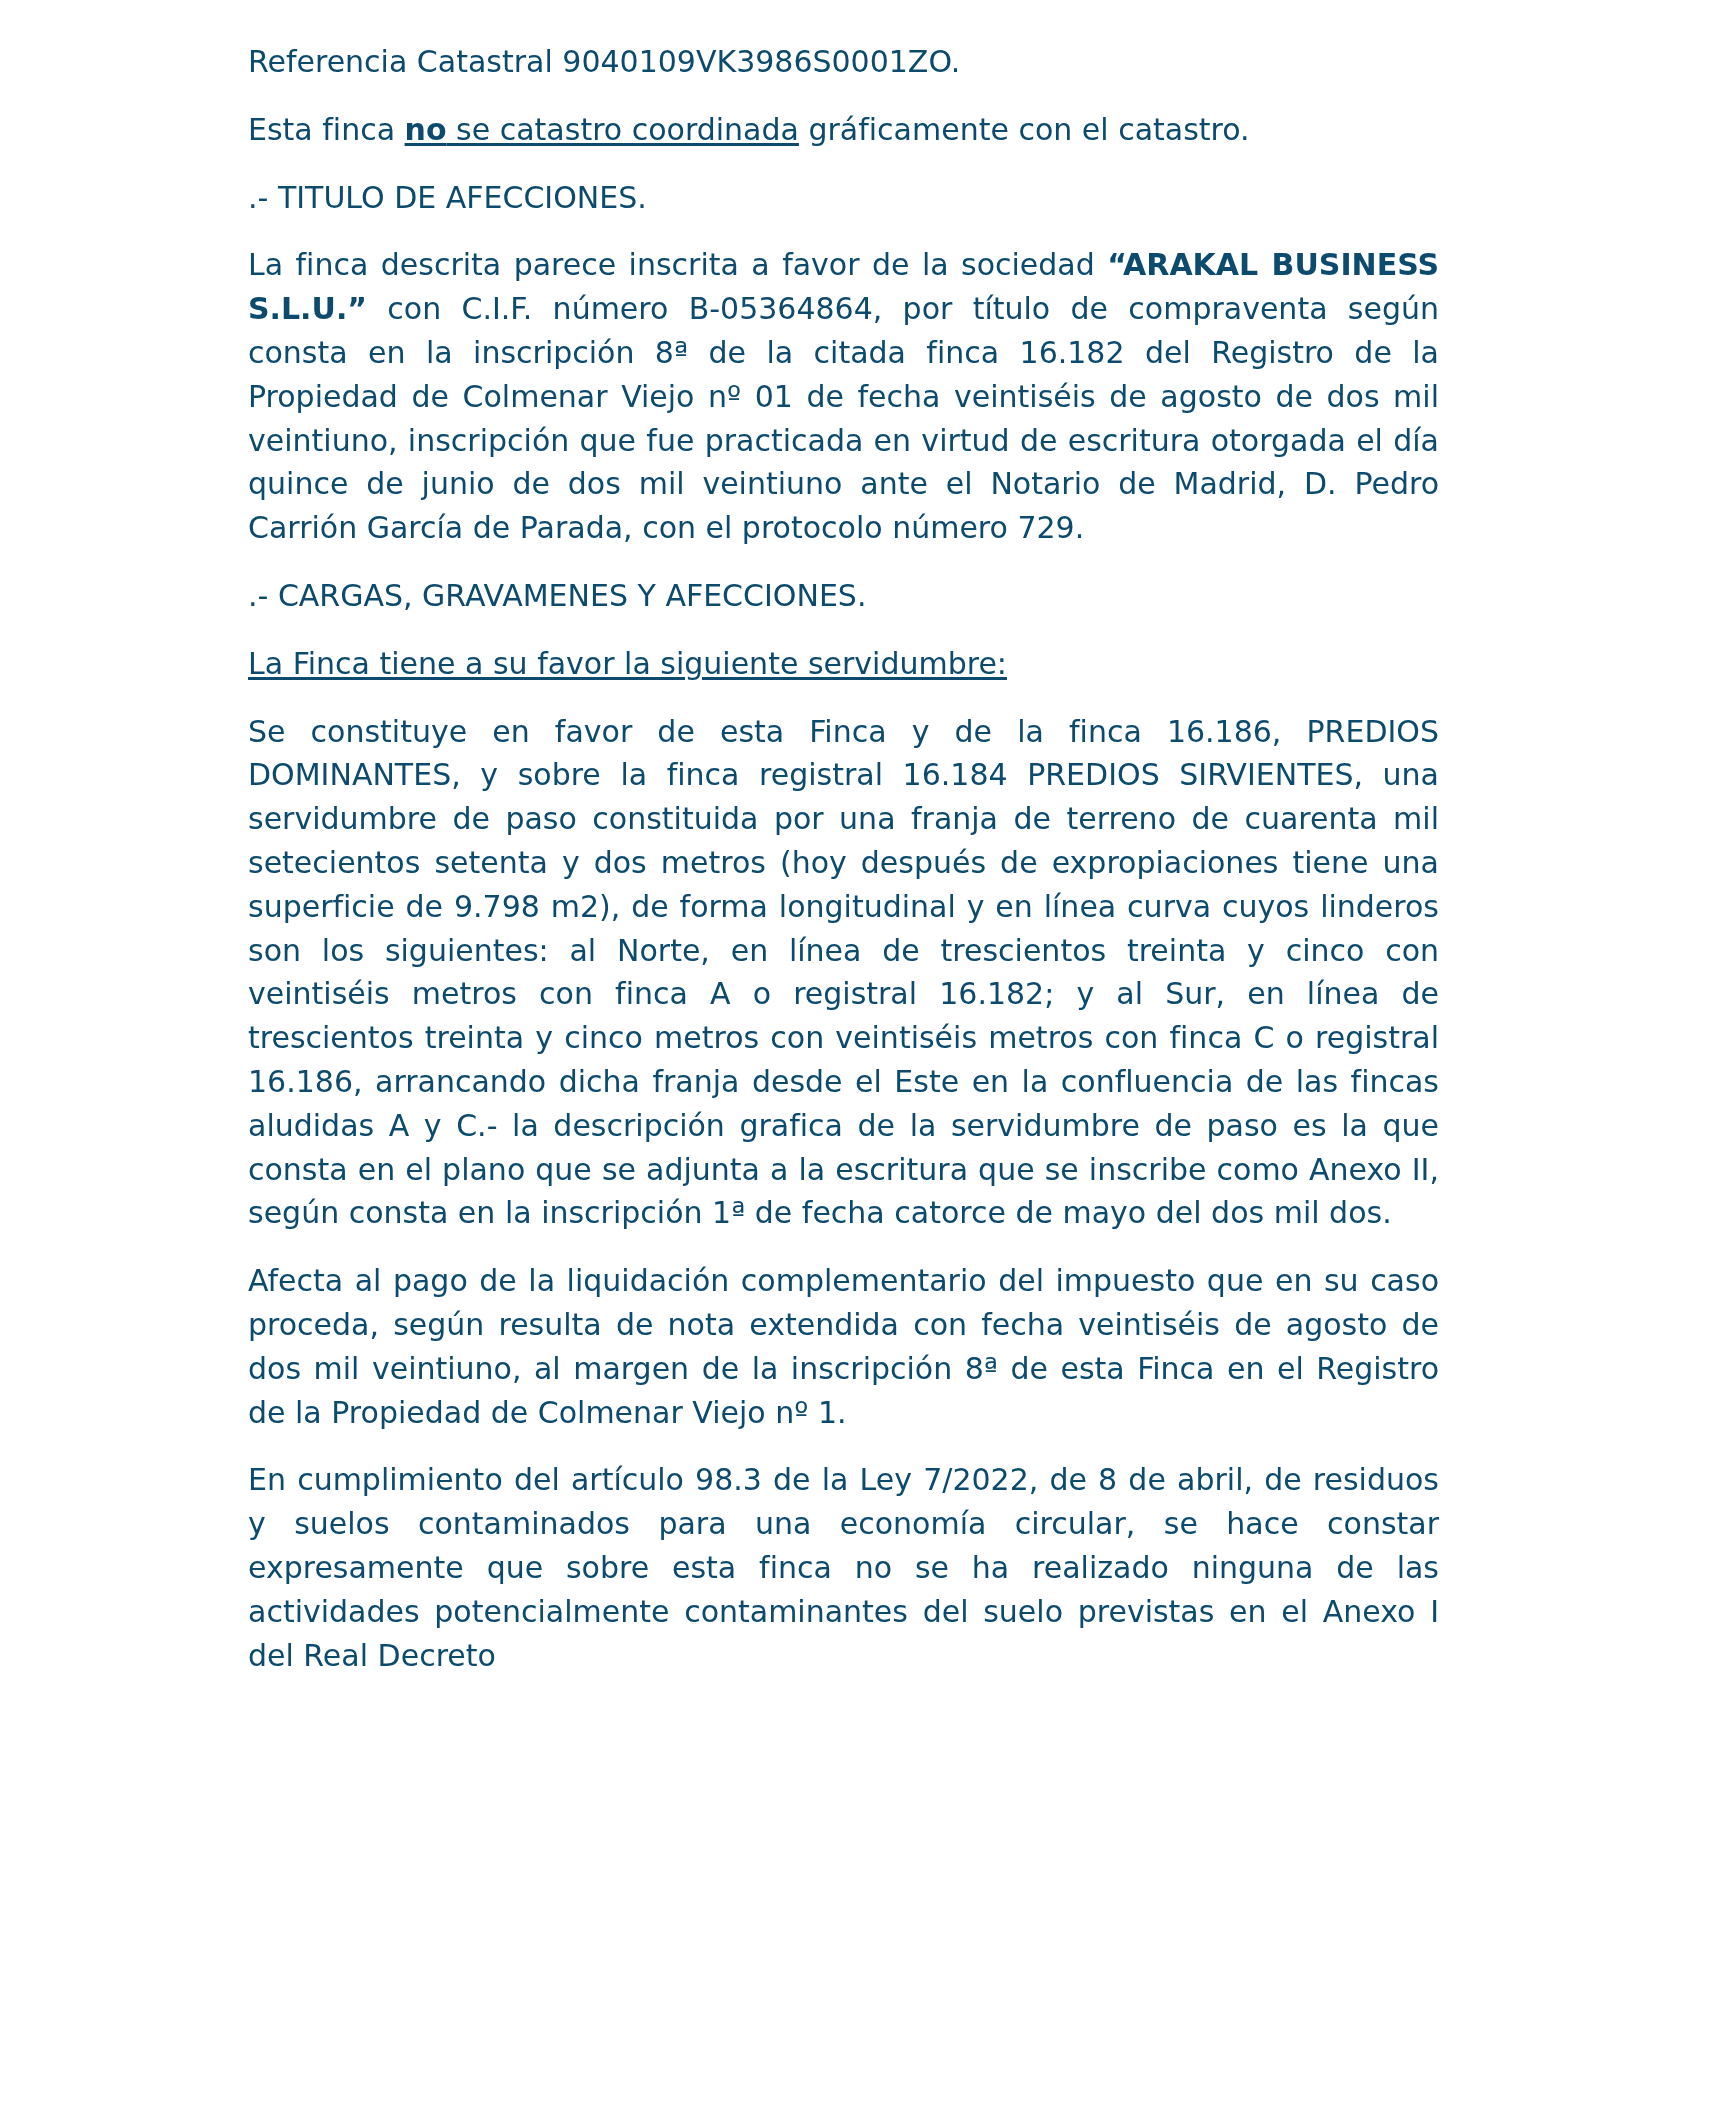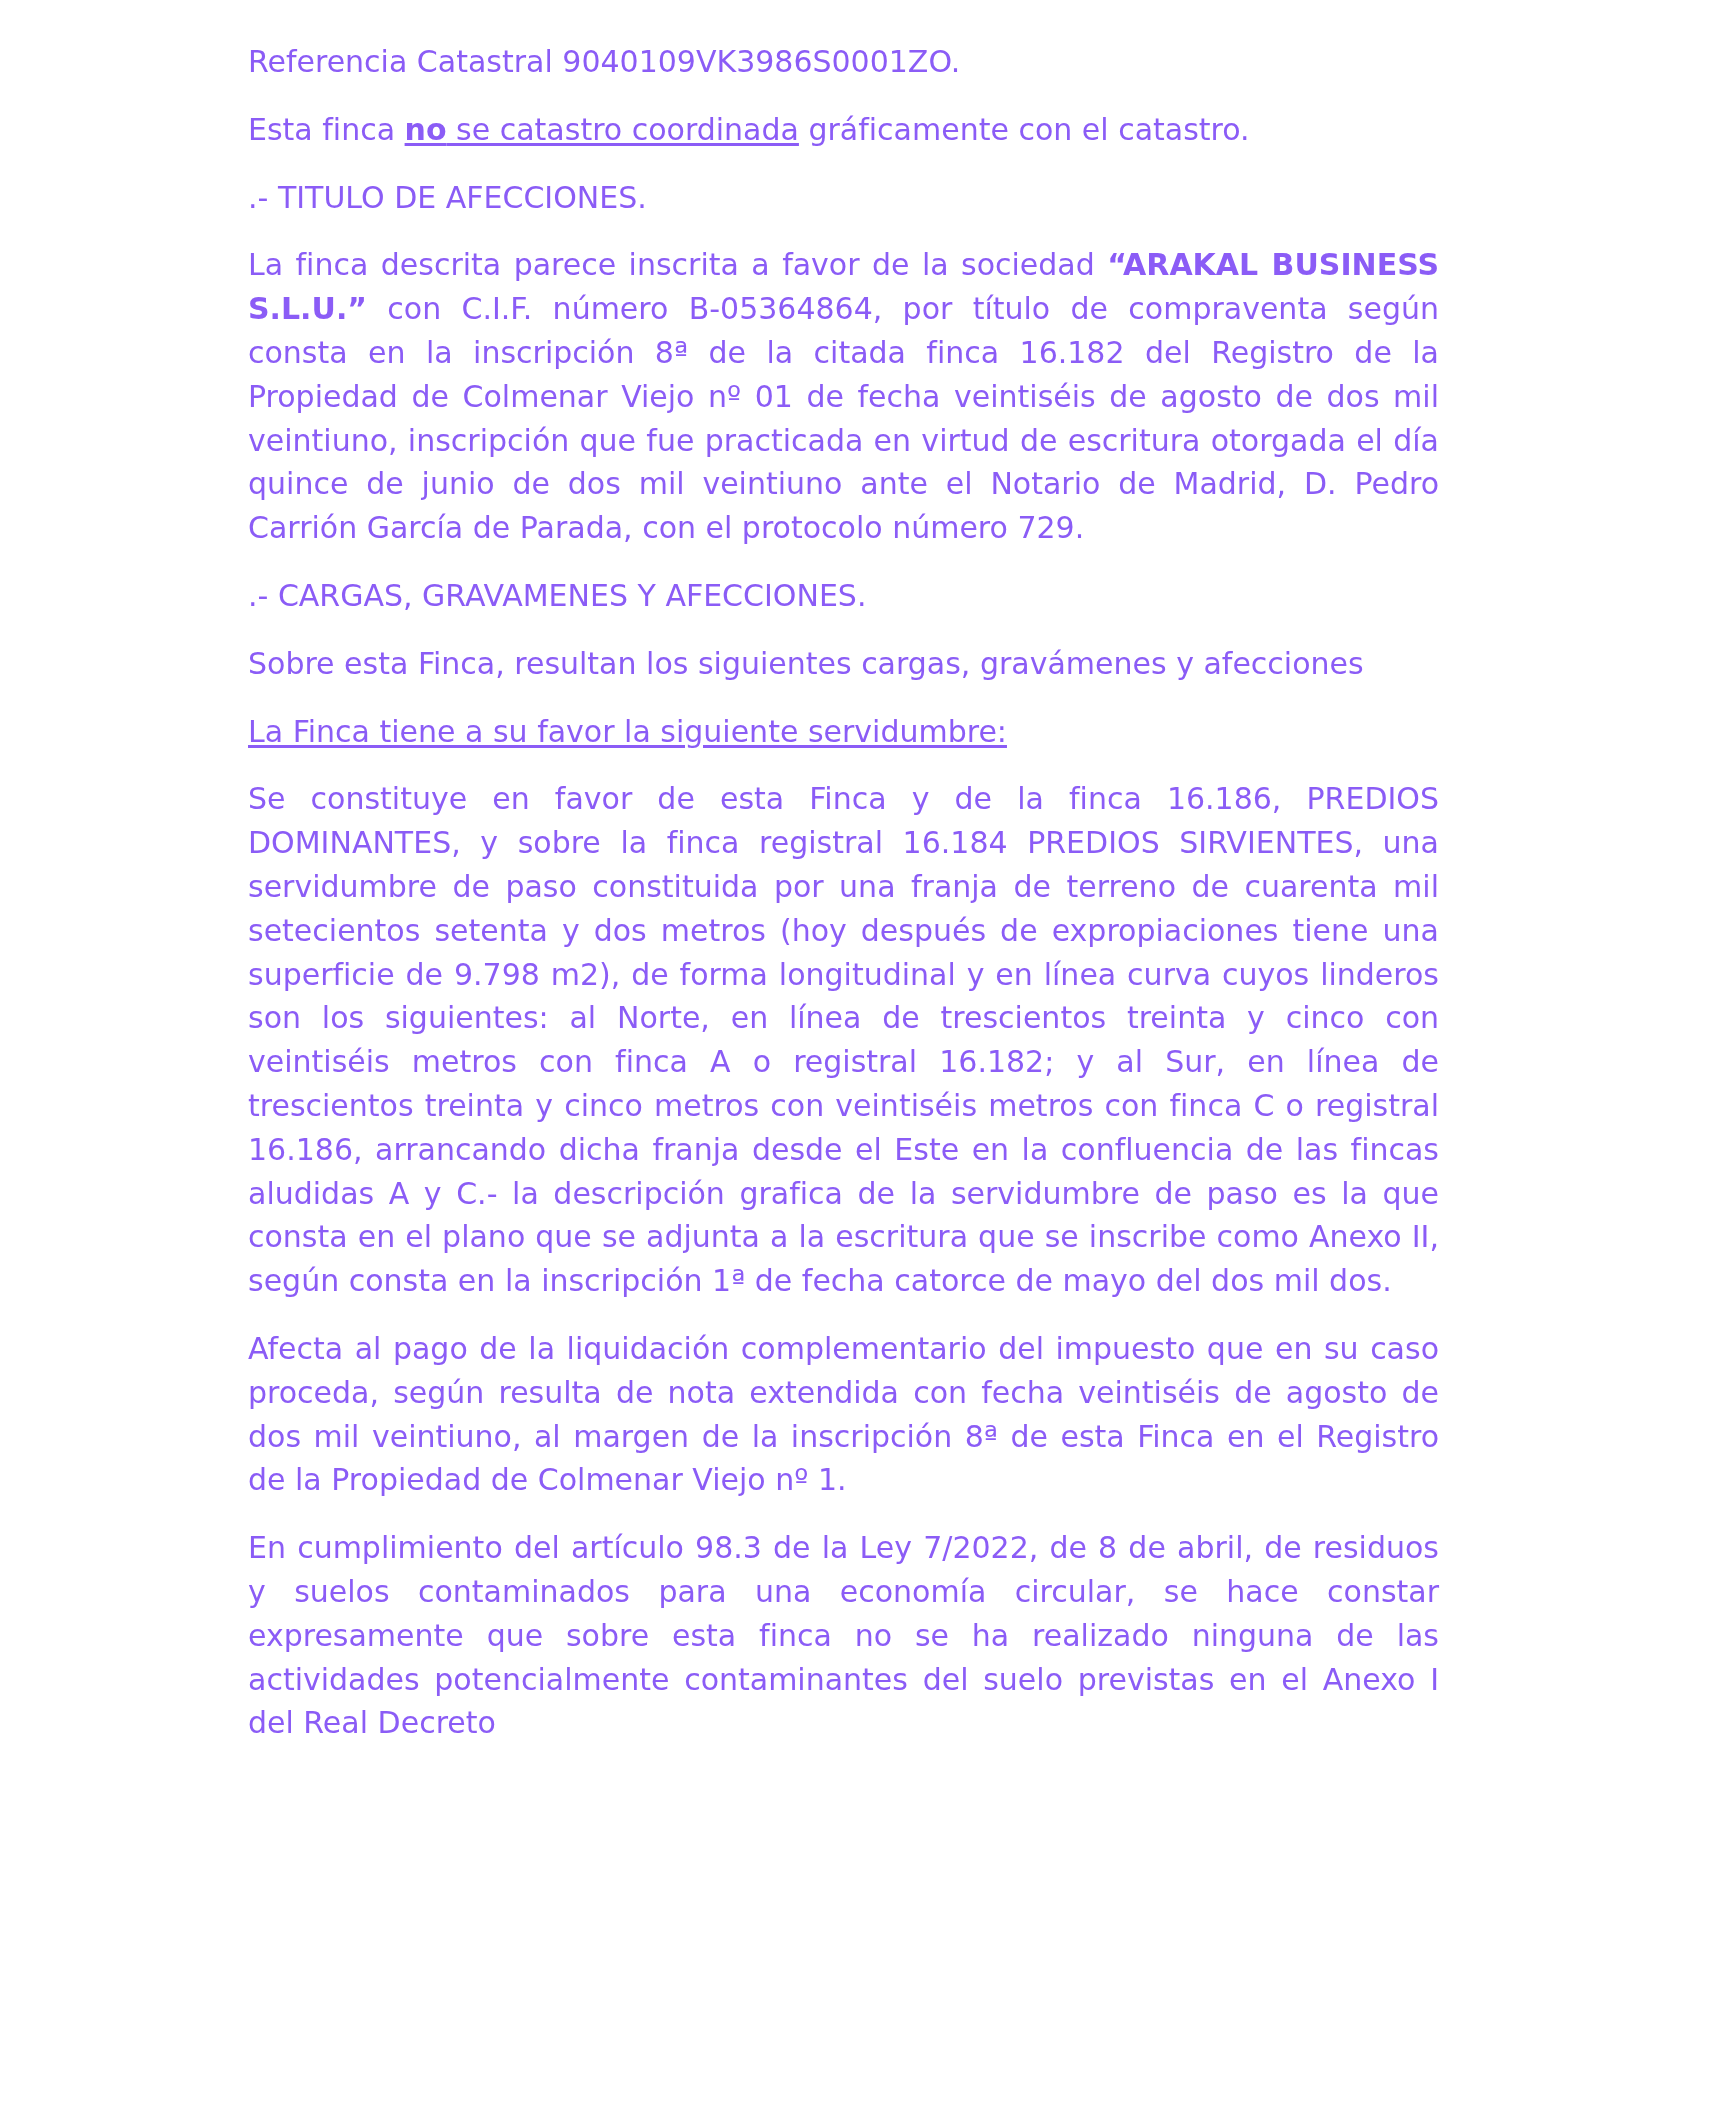--- a/index.html
+++ b/index.html
@@ -10,21 +10,21 @@
   .page {
     position: relative;
     width: 1732px;
     height: 2108px;
     box-sizing: border-box;
     background: #ffffff;
     padding: 40px 293px 0 248px;
     font-family: "DejaVu Sans", "Liberation Sans", sans-serif;
     font-size: 30px;
     line-height: 1.46;
-    color: #8b5cf6;
+    color: #0c4a6e;
     text-align: justify;
     overflow: hidden;
   }
   p.para {
     margin: 0 0 24px 0;
   }
   .bold { font-weight: bold; }
   .u { text-decoration: underline; text-underline-offset: 3.2px; margin-top: 36px; }
 </style>
 </head>
@@ -45,23 +45,20 @@
   </p>
 
   <p class="para">
     <span>La finca descrita parece inscrita a favor de la sociedad </span><span class="bold">“ARAKAL BUSINESS S.L.U.”</span><span> con C.I.F. número B-05364864, por título de compraventa según consta en la inscripción 8ª de la citada finca 16.182 del Registro de la Propiedad de Colmenar Viejo nº 01 de fecha veintiséis de agosto de dos mil veintiuno, inscripción que fue practicada en virtud de escritura otorgada el día quince de junio de dos mil veintiuno ante el Notario de Madrid, D. Pedro Carrión García de Parada, con el protocolo número 729.</span>
   </p>
 
   <p class="para">
     <span>.- CARGAS, GRAVAMENES Y AFECCIONES.</span>
   </p>
 
-  <p class="para">
-    <span>Sobre esta Finca, resultan los siguientes cargas, gravámenes y afecciones</span>
-  </p>
 
   <p class="para">
     <span class="u">La Finca tiene a su favor la siguiente servidumbre:</span>
   </p>
 
   <p class="para">
     <span>Se constituye en favor de esta Finca y de la finca 16.186, PREDIOS DOMINANTES, y sobre la finca registral 16.184 PREDIOS SIRVIENTES, una servidumbre de paso constituida por una franja de terreno de cuarenta mil setecientos setenta y dos metros (hoy después de expropiaciones tiene una superficie de 9.798 m2), de forma longitudinal y en línea curva cuyos linderos son los siguientes: al Norte, en línea de trescientos treinta y cinco con veintiséis metros  con finca A o registral 16.182; y al Sur, en línea de trescientos treinta y cinco metros con veintiséis metros  con finca C o registral 16.186, arrancando dicha franja desde el Este en la confluencia de las fincas aludidas A y C.- la  descripción grafica de la servidumbre de paso es la que consta en el plano que se adjunta a la escritura que se inscribe como Anexo II, según consta en la inscripción 1ª de fecha catorce de mayo del dos mil dos.</span>
   </p>
 
 

